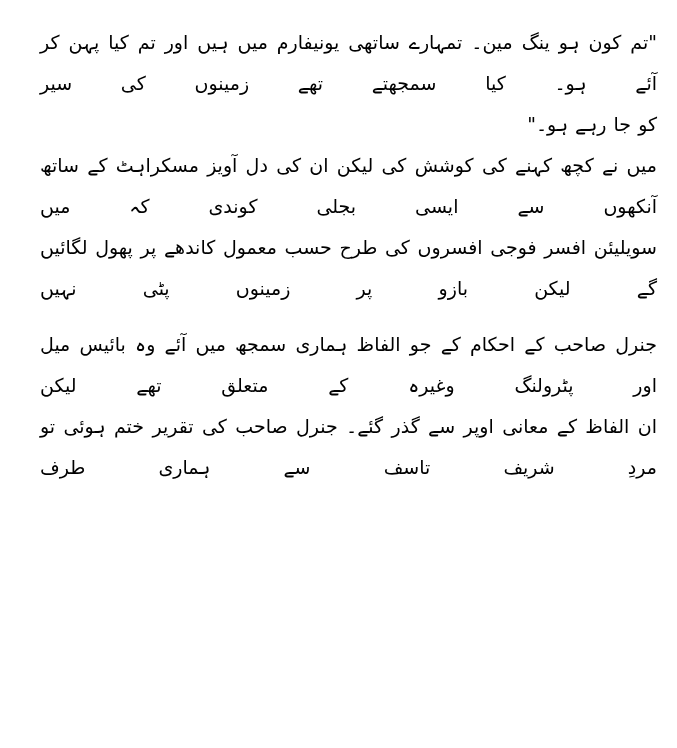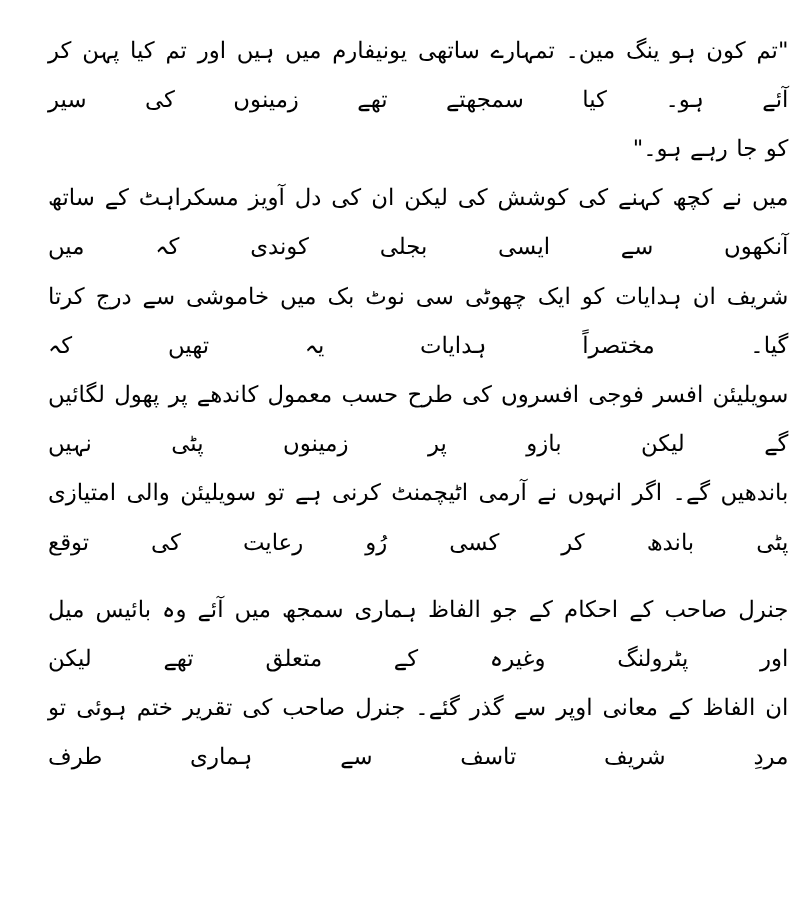--- a/index.html
+++ b/index.html
@@ -46,23 +46,21 @@
 
 <div class="page" style="background: rgb(255, 255, 255);">
   <div class="text-block" style="color: rgb(0, 0, 0);">
     <div id="paragraphs-container">
         <div class="paragraph">
           <div class="text-line">"تم کون ہو ینگ مین۔ تمہارے ساتھی یونیفارم میں ہیں اور تم کیا پہن کر آئے ہو۔ کیا سمجھتے تھے زمینوں کی سیر</div>
           <div class="text-line last-line">کو جا رہے ہو۔"</div>
         </div>
         <div class="paragraph">
           <div class="text-line">میں نے کچھ کہنے کی کوشش کی لیکن ان کی دل آویز مسکراہٹ کے ساتھ آنکھوں سے ایسی بجلی کوندی کہ میں</div>
-          <div class="text-line">شریف ان ہدایات کو ایک چھوٹی سی نوٹ بک میں خاموشی سے درج کرتا گیا۔ مختصراً ہدایات یہ تھیں کہ</div>
           <div class="text-line">سویلیئن افسر فوجی افسروں کی طرح حسب معمول کاندھے پر پھول لگائیں گے لیکن بازو پر زمینوں پٹی نہیں</div>
-          <div class="text-line">باندھیں گے۔ اگر انہوں نے آرمی اٹیچمنٹ کرنی ہے تو سویلیئن والی امتیازی پٹی باندھ کر کسی رُو رعایت کی توقع</div>
         </div>
         <div class="paragraph spaced">
           <div class="text-line">جنرل صاحب کے احکام کے جو الفاظ ہماری سمجھ میں آئے وہ بائیس میل اور پٹرولنگ وغیرہ کے متعلق تھے لیکن</div>
           <div class="text-line">ان الفاظ کے معانی اوپر سے گذر گئے۔ جنرل صاحب کی تقریر ختم ہوئی تو مردِ شریف تاسف سے ہماری طرف</div>
         </div>
       </div>
 
   </div>
 </div>
 

